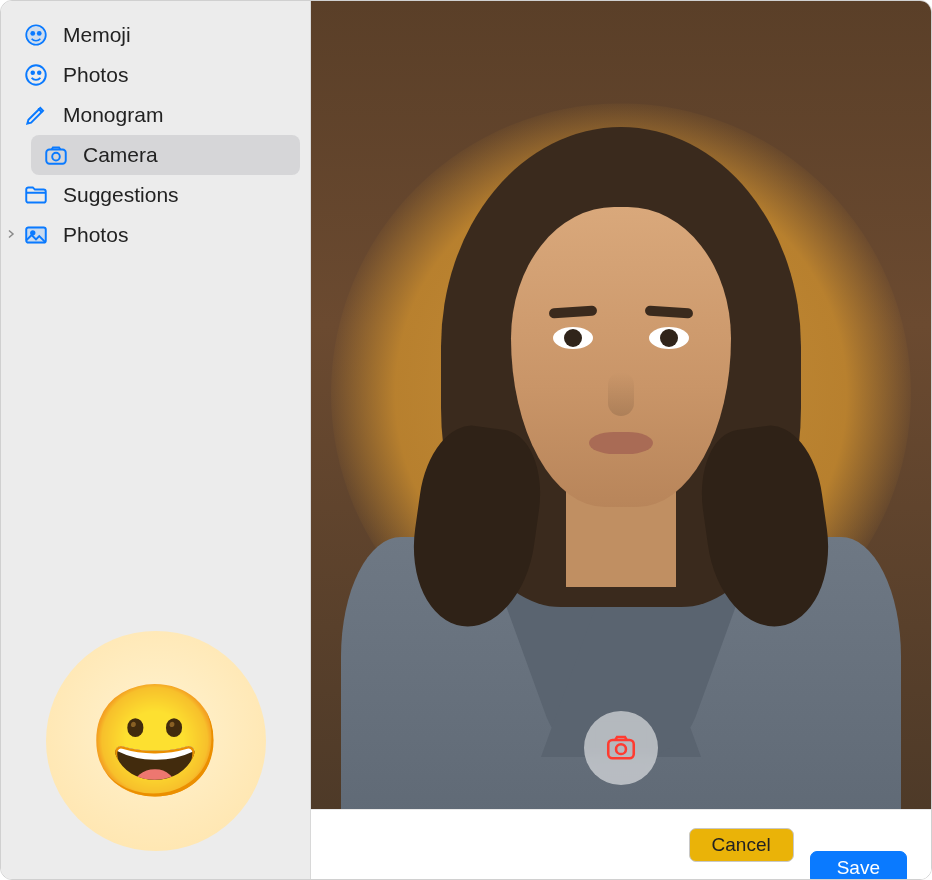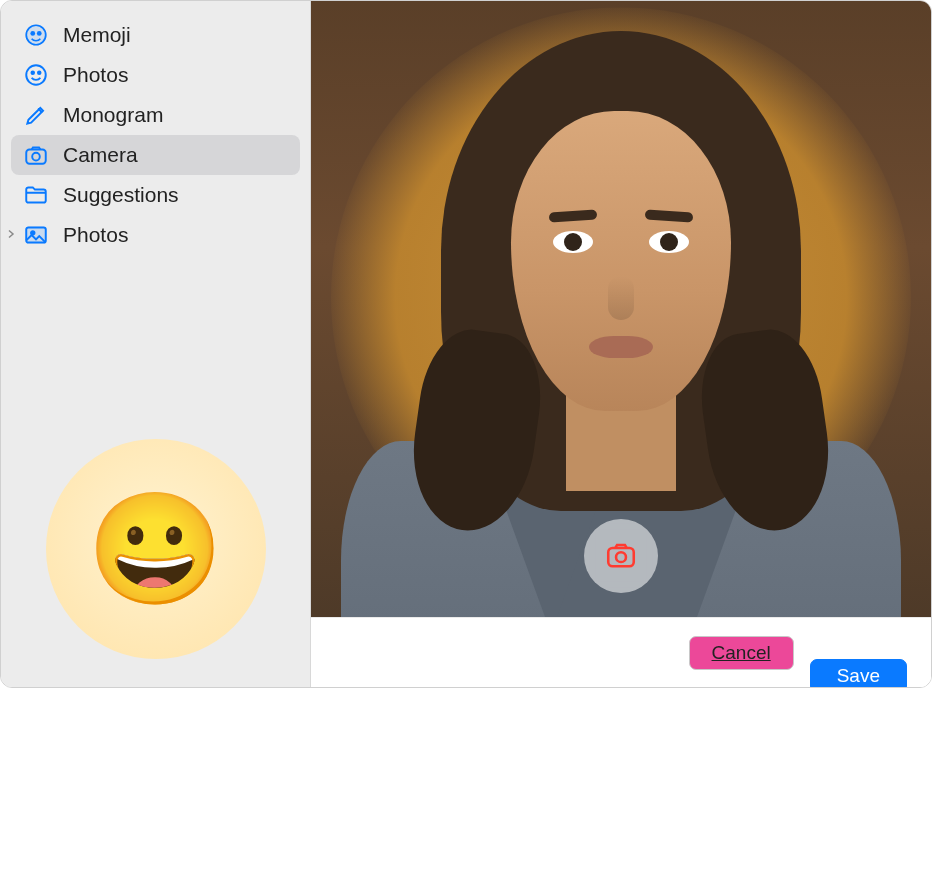--- a/index.html
+++ b/index.html
@@ -5,21 +5,21 @@
     * { box-sizing: border-box; margin: 0; padding: 0; }
     body {
       font-family: -apple-system, BlinkMacSystemFont, "Segoe UI", Helvetica, Arial, sans-serif;
       width: 932px;
       height: 880px;
       background: #fff;
       overflow: hidden;
     }
     .window {
       width: 932px;
-      height: 688px;
+      height: 880px;
       display: flex;
       border: 1px solid #d0d0d0;
       border-radius: 12px;
       overflow: hidden;
     }
     .sidebar {
       width: 310px;
       height: 100%;
       background: #ececec;
       border-right: 1px solid #d8d8d8;
@@ -37,20 +37,21 @@
       gap: 14px;
       padding: 7px 12px;
       border-radius: 8px;
       font-size: 21px;
       color: #222;
       cursor: pointer;
       position: relative;
     }
     .sidebar-item.selected {
       background: #d6d6d8;
+      margin-left: 20px;
     }
     .sidebar-item .chevron {
       position: absolute;
       left: -6px;
       font-size: 14px;
       color: #8a8a8a;
     }
     .sidebar-icon {
       width: 26px;
       height: 26px;
@@ -258,24 +259,23 @@
       border-top: 1px solid #eaeaea;
     }
     .btn {
       font-size: 19px;
       padding: 5px 22px;
       border-radius: 7px;
       cursor: pointer;
       border: 1px solid transparent;
     }
     .btn-secondary {
-      background: #ec4899;
+      background: #eab308;
       border: 1px solid #c8c8c8;
       color: #222;
-      text-decoration: underline;
     }
     .btn-primary {
       background: #0a7aff;
       color: #fff;
       border: 1px solid #0a7aff;
       padding: 5px 26px;
       margin-top: 46px;
     }
   </style>
 </head>

